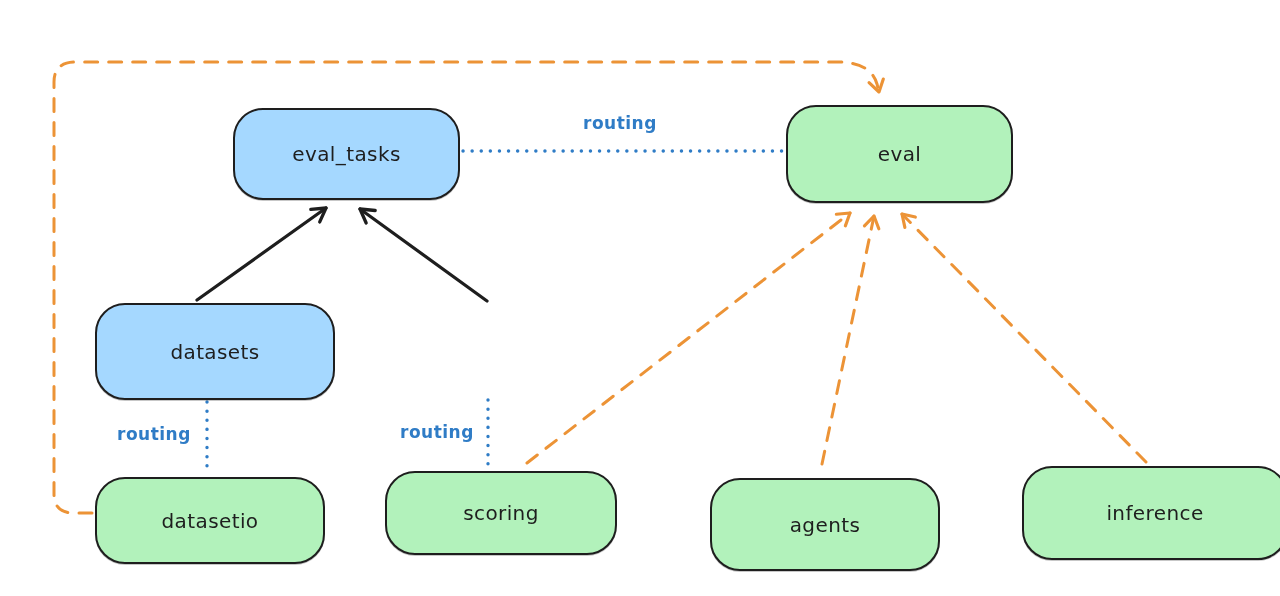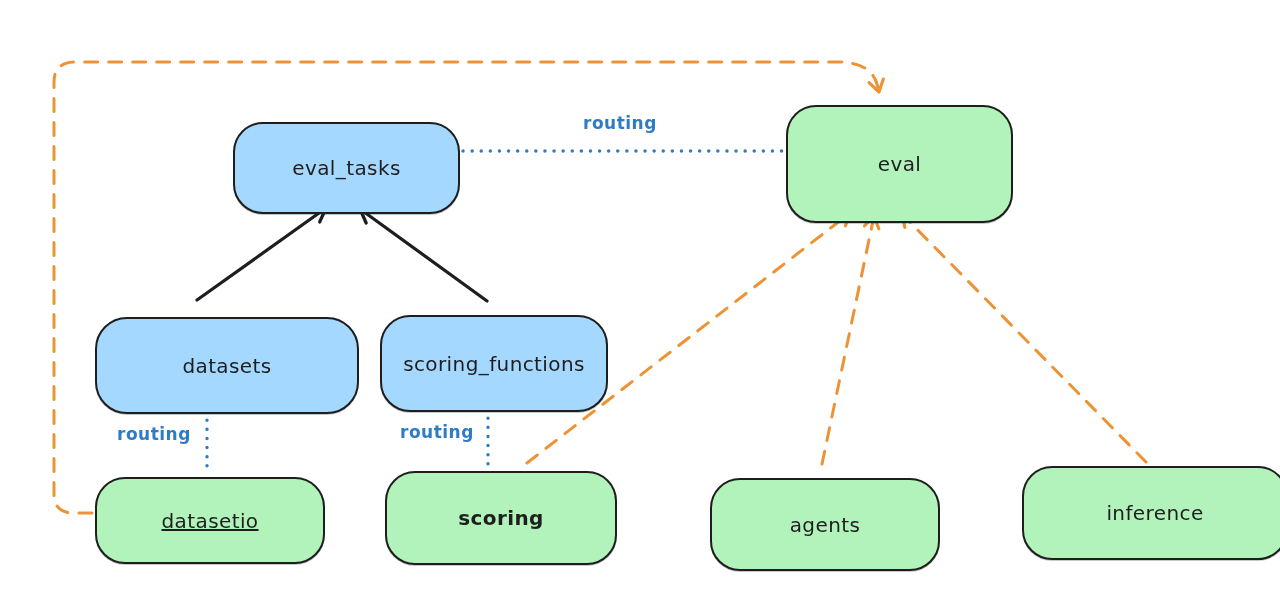--- a/index.html
+++ b/index.html
@@ -25,21 +25,21 @@
   .node{
     position:absolute;
     border:2.6px solid var(--stroke);
     border-radius:30px;
     display:flex;align-items:center;justify-content:center;
     font-size:20px;color:var(--stroke);
     letter-spacing:0.4px;
     box-sizing:border-box;
     box-shadow:0 1px 0 rgba(30,30,30,0.25);
   }
-  .node-blue{background:var(--blue-fill);margin-top:14px;}
+  .node-blue{background:var(--blue-fill);}
   .node-green{background:var(--green-fill);}
   .routing{
     position:absolute;
     color:var(--routing-blue);
     font-weight:bold;
     font-size:17px;
     letter-spacing:0.5px;
   }
 </style>
 </head>
@@ -67,37 +67,34 @@
     <path class="e-orange" d="M92 513 H74 Q54 513 54 494 V82 Q54 62 76 62 H840 Q871 63 877 84 L879 92" marker-end="url(#arrow-orange)"></path>
     <path class="e-orange" d="M527 463 L850 213" marker-end="url(#arrow-orange)"></path>
     <path class="e-orange" d="M822 464 L874 216" marker-end="url(#arrow-orange)"></path>
     <path class="e-orange" d="M1146 462 L902 214" marker-end="url(#arrow-orange)"></path>
   </svg>
 
   <div class="node node-blue" style="left:233px;top:108px;width:227px;height:92px;">
     <span>eval_tasks</span>
   </div>
 
-  <div class="node node-green" style="left:786px;top:105px;width:227px;height:118px;">
+  <div class="node node-green" style="left:786px;top:105px;width:227px;height:98px;">
     <span>eval</span>
   </div>
 
-  <div class="node node-blue" style="left:95px;top:303px;width:264px;height:97px;border-radius:32px;">
+  <div class="node node-blue" style="left:95px;top:303px;width:240px;height:97px;">
     <span>datasets</span>
   </div>
 
-  <div class="node node-blue" style="left:380px;top:301px;width:228px;height:97px;">
-    <span>scoring_functions</span>
-  </div>
 
-  <div class="node node-green" style="left:95px;top:477px;width:230px;height:87px;text-decoration:underline;">
+  <div class="node node-green" style="left:95px;top:477px;width:230px;height:87px;">
     <span>datasetio</span>
   </div>
 
-  <div class="node node-green" style="left:385px;top:471px;width:232px;height:94px;font-weight:bold;">
+  <div class="node node-green" style="left:385px;top:471px;width:232px;height:84px;">
     <span>scoring</span>
   </div>
 
   <div class="node node-green" style="left:710px;top:478px;width:230px;height:93px;">
     <span>agents</span>
   </div>
 
   <div class="node node-green" style="left:1022px;top:466px;width:266px;height:94px;">
     <span>inference</span>
   </div>

